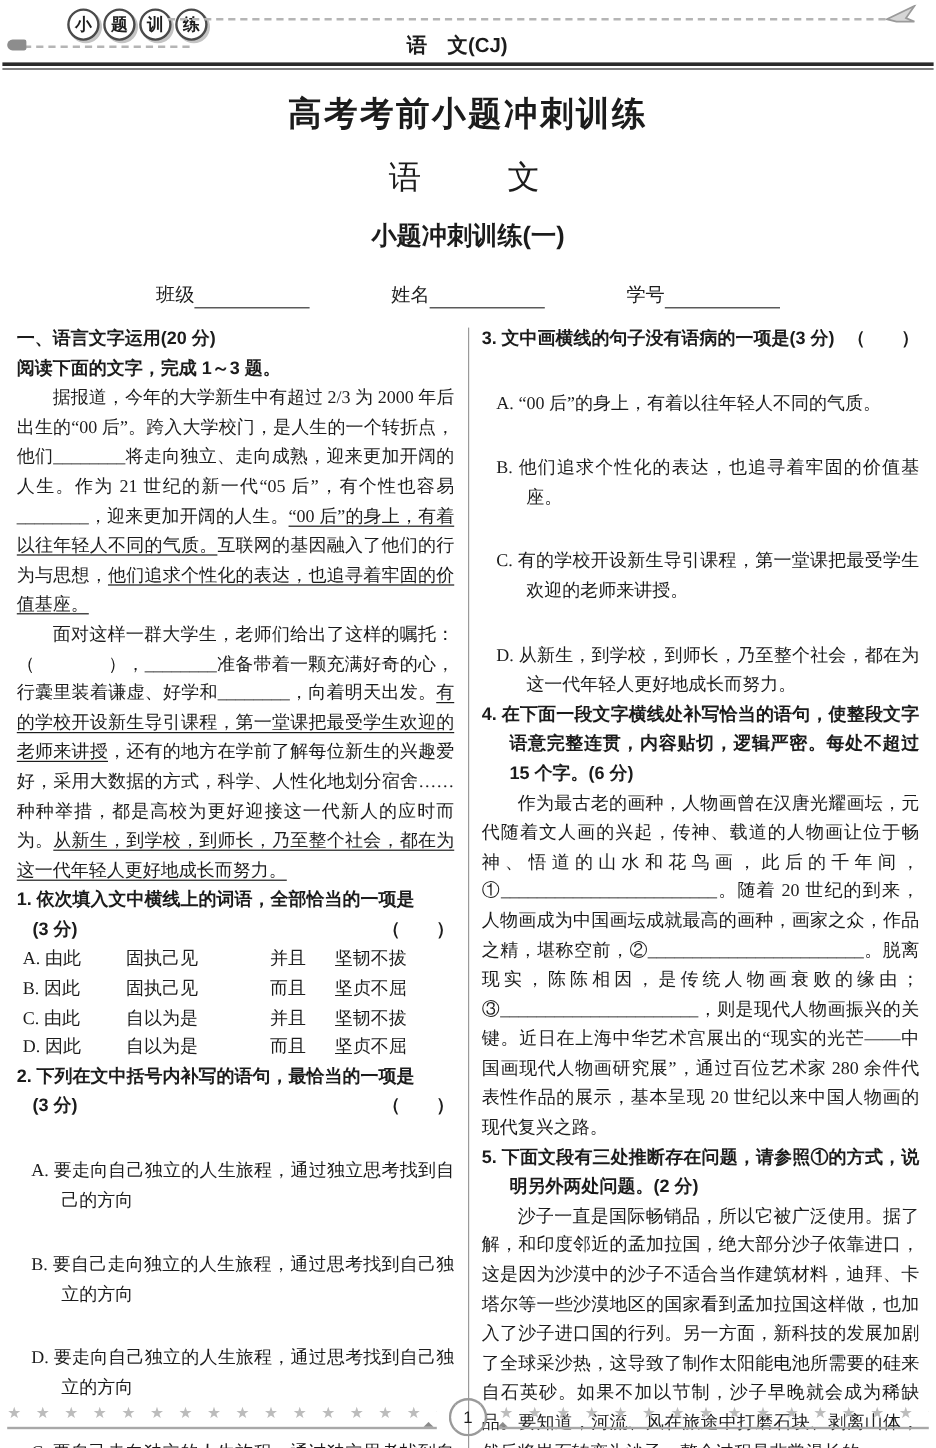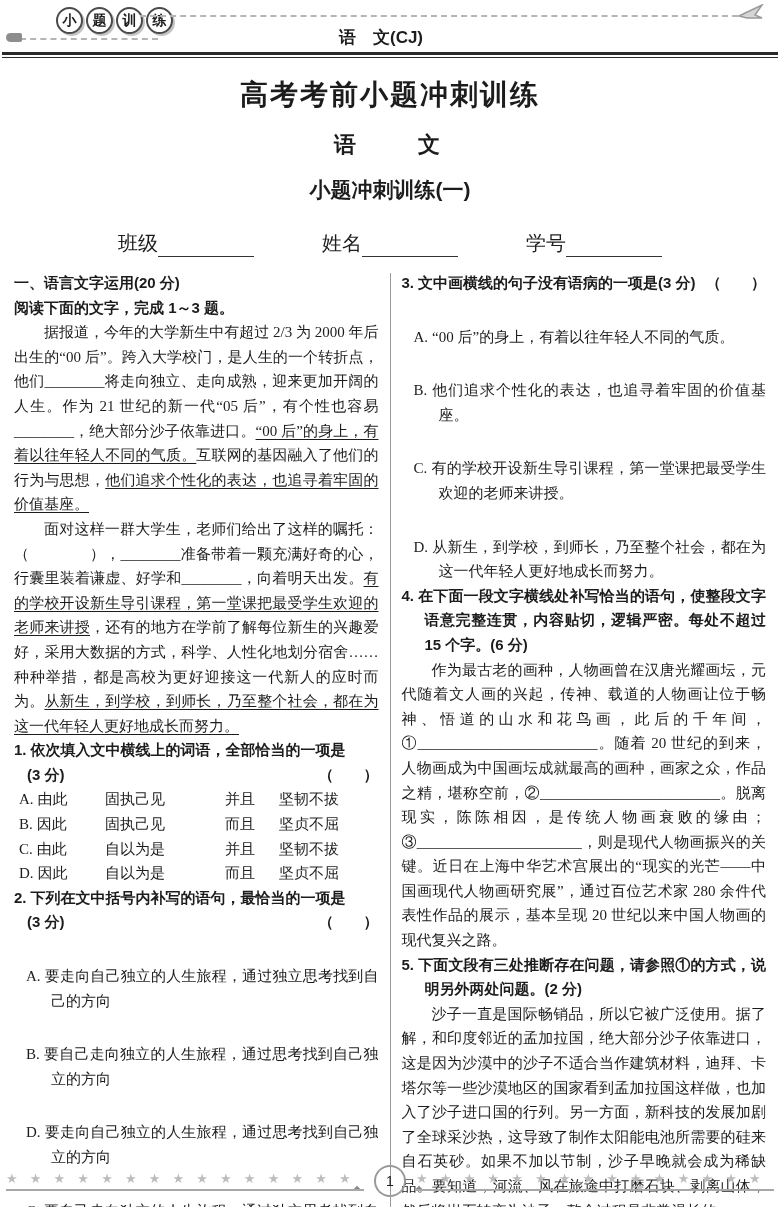--- a/index.html
+++ b/index.html
@@ -20,24 +20,24 @@
     background:#8d8d8d; border-radius:5px 2px 2px 5px; }
   .dart { position:absolute; right:14px; top:4px; }
   .subject-line { position:absolute; left:0; right:18px; top:26px; text-align:center;
     font-family:"Liberation Sans", sans-serif; font-weight:bold; font-size:17px; }
   .double-rule { margin:0 2px; border-top:3px solid #2a2a2a; border-bottom:1px solid #2a2a2a; height:6px; }
 
   
   .title-main { margin-top:18px; text-align:center; font-family:"Liberation Sans", sans-serif;
     font-weight:bold; font-size:28px; letter-spacing:2px; }
   .title-sub { margin-top:16px; text-align:center; font-family:"Liberation Sans", sans-serif;
-    font-weight:bold; font-size:22px; letter-spacing:6px; }
+    font-weight:normal; font-size:27px; letter-spacing:6px; }
   .title-section { margin-top:16px; text-align:center; font-family:"Liberation Sans", sans-serif;
     font-weight:bold; font-size:21px; }
-  .info-line { margin-top:26px; display:flex; justify-content:center; gap:68px; font-size:20px; }
+  .info-line { margin-top:26px; display:flex; justify-content:center; gap:68px; font-size:16px; }
   .info-field { display:flex; align-items:flex-end; }
   .info-blank { display:inline-block; width:96px; border-bottom:1.5px solid #333; height:16px; }
 
   
   .columns { display:flex; padding:0 14px; margin-top:14px; align-items:stretch; }
   .col { flex:1 1 0; font-size:15px; line-height:24.6px; }
   .divider { width:1px; background:#9a9a9a; margin:2px 11px 0 11px; }
 
   .sec-heading, .intro { font-family:"Liberation Sans", sans-serif; font-weight:bold; }
   .passage { text-align:justify; text-indent:2em; }
@@ -114,21 +114,21 @@
       <span class="info-blank"></span>
     </span>
   </div>
 
   <div class="columns">
 
     <div class="col">
       <div class="sec-heading">一、语言文字运用(20 分)</div>
       <div class="intro">阅读下面的文字，完成 1～3 题。</div>
 
-      <p class="passage"><span>据报道，今年的大学新生中有超过 2/3 为 2000 年后出生的“00 后”。跨入大学校门，是人生的一个转折点，他们</span><span>________</span><span>将走向独立、走向成熟，迎来更加开阔的人生。作为 21 世纪的新一代“05 后”，有个性也容易</span><span>________</span><span>，绝大部分沙子依靠进口。</span><span class="u">“00 后”的身上，有着以往年轻人不同的气质。</span><span>互联网的基因融入了他们的行为与思想，</span><span class="u">他们追求个性化的表达，也追寻着牢固的价值基座。</span></p>
+      <p class="passage"><span>据报道，今年的大学新生中有超过 2/3 为 2000 年后出生的“00 后”。跨入大学校门，是人生的一个转折点，他们</span><span>________</span><span>将走向独立、走向成熟，迎来更加开阔的人生。作为 21 世纪的新一代“05 后”，有个性也容易</span><span>________</span><span>，迎来更加开阔的人生。</span><span class="u">“00 后”的身上，有着以往年轻人不同的气质。</span><span>互联网的基因融入了他们的行为与思想，</span><span class="u">他们追求个性化的表达，也追寻着牢固的价值基座。</span></p>
 
       <p class="passage"><span>面对这样一群大学生，老师们给出了这样的嘱托：（　　　　），</span><span>________</span><span>准备带着一颗充满好奇的心，行囊里装着谦虚、好学和</span><span>________</span><span>，向着明天出发。</span><span class="u">有的学校开设新生导引课程，第一堂课把最受学生欢迎的老师来讲授</span><span>，还有的地方在学前了解每位新生的兴趣爱好，采用大数据的方式，科学、人性化地划分宿舍……种种举措，都是高校为更好迎接这一代新人的应时而为。</span><span class="u">从新生，到学校，到师长，乃至整个社会，都在为这一代年轻人更好地成长而努力。</span></p>
 
       <div>
         <div class="qstem"><span class="qnum">1.</span><span>依次填入文中横线上的词语，全部恰当的一项是</span></div>
         <div class="scoreline">
           <span>(3 分)</span>
           <span>（　　）</span>
         </div>
         <div class="optgrid">

